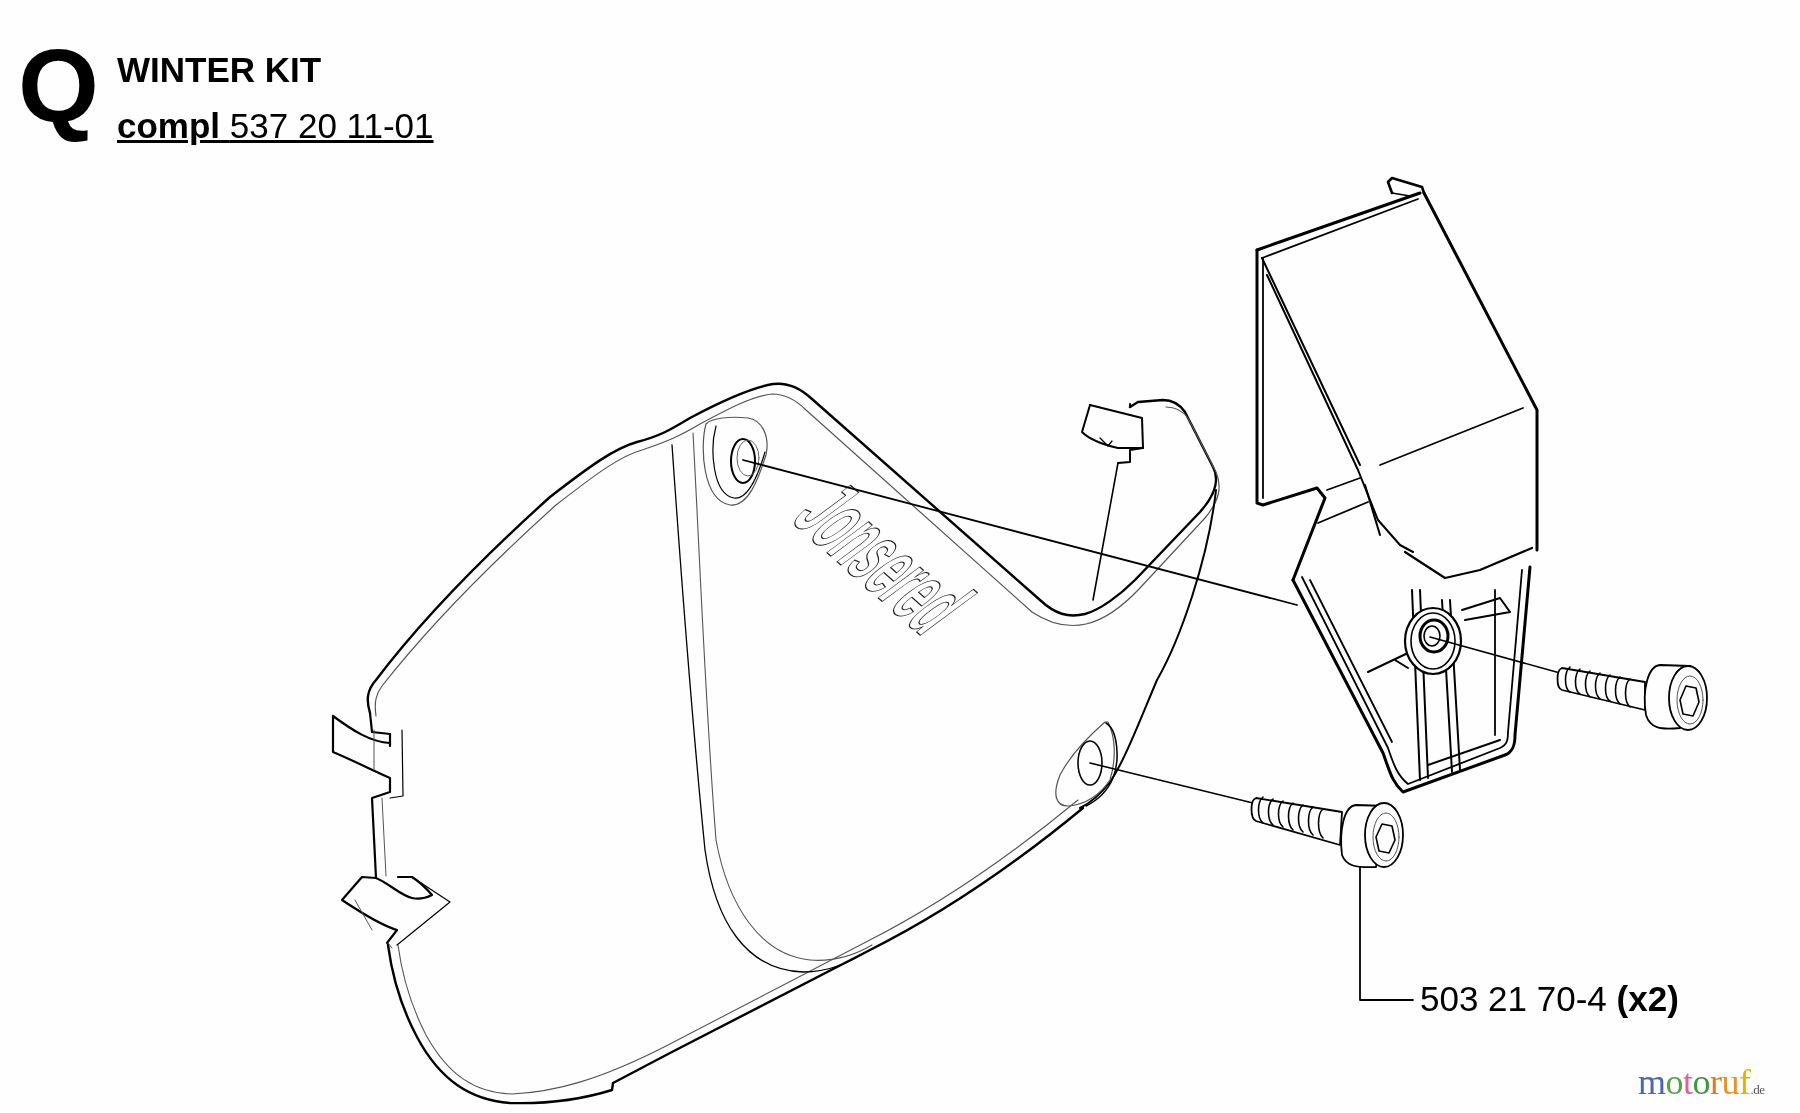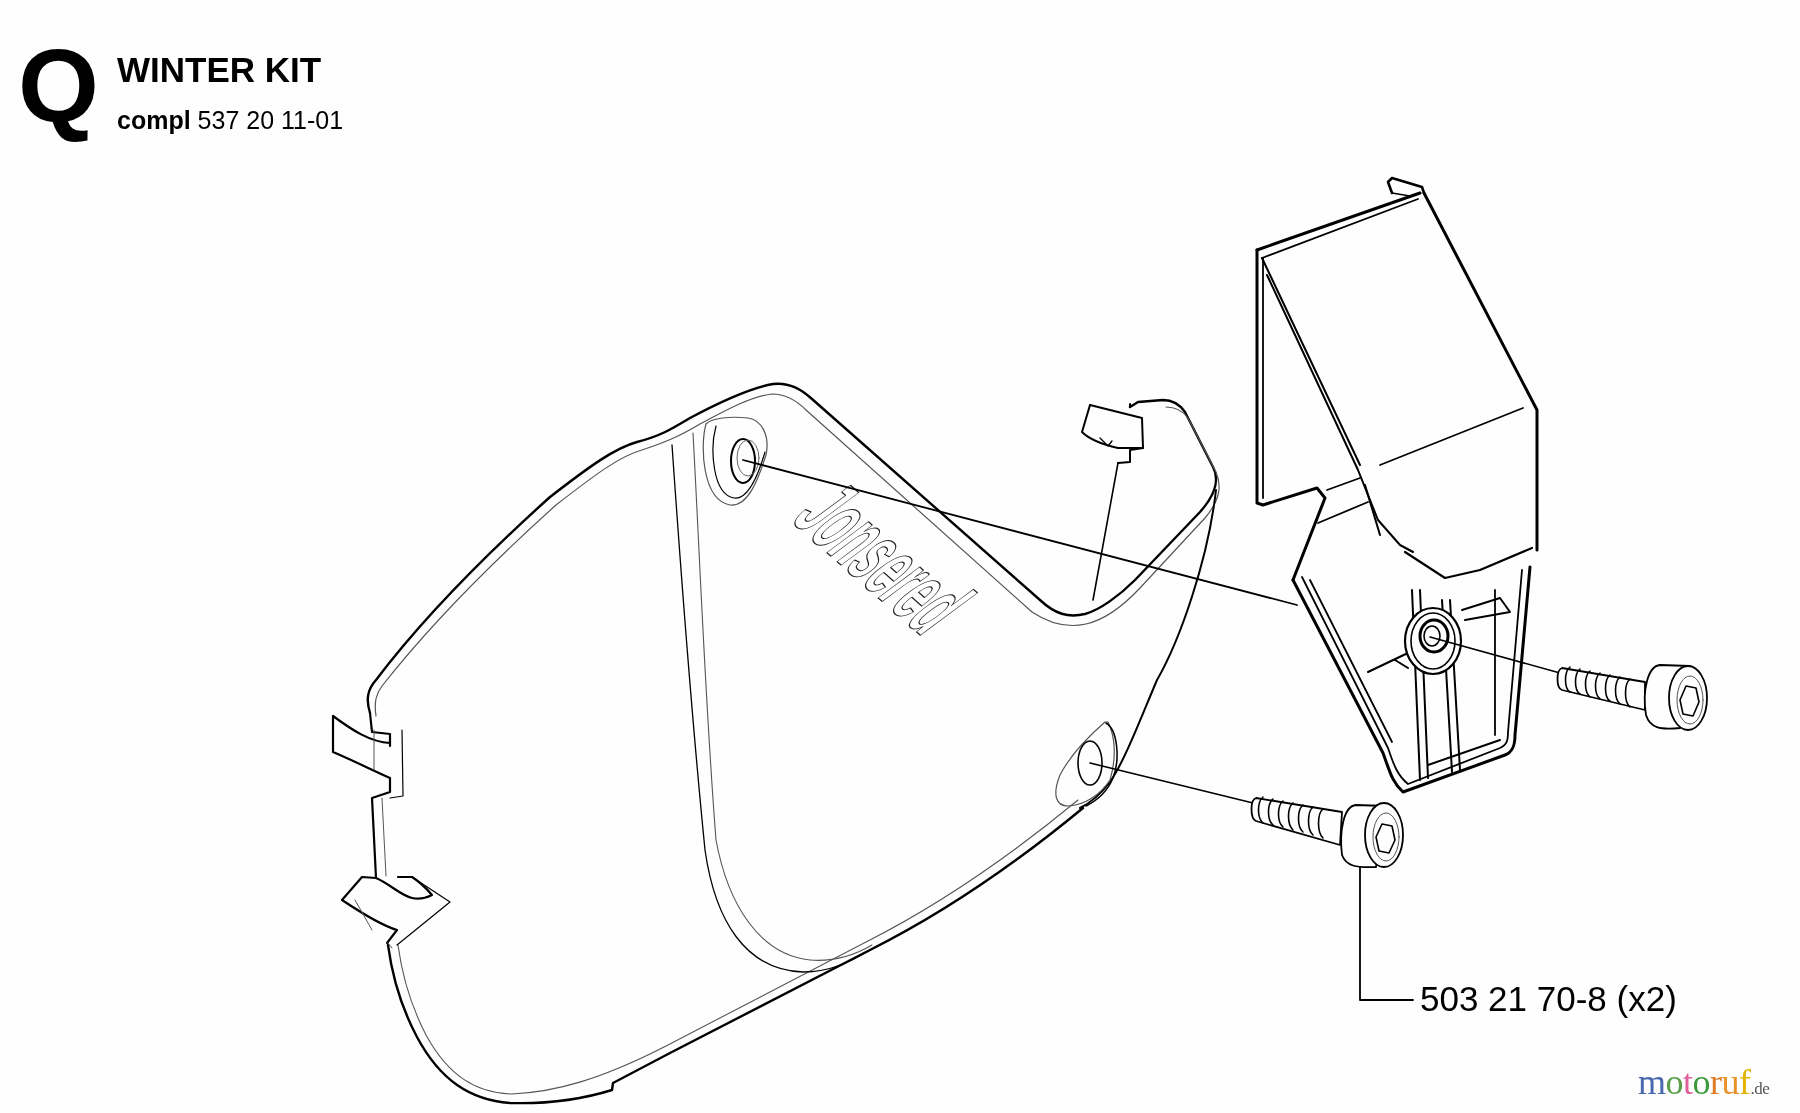--- a/index.html
+++ b/index.html
@@ -1,25 +1,25 @@
 <!DOCTYPE html>
 <html><head>
 <meta charset="utf-8">
 <style>
   html, body { margin: 0; padding: 0; background: #fdfefd; }
   body { width: 1800px; height: 1113px; position: relative; overflow: hidden; font-family: "Liberation Sans", sans-serif; }
   #stage { position: absolute; left: 0; top: 0; width: 1800px; height: 1113px; }
   .section-letter { position: absolute; left: 18px; top: 34px; font-family: "Liberation Sans", sans-serif; font-weight: bold; font-size: 104px; line-height: 1; color: #000; }
   .kit-title { position: absolute; left: 117px; top: 52px; font-family: Liberation Sans, sans-serif; font-weight: bold; font-size: 35px; line-height: 1; color: #000; letter-spacing: 0px; }
-  .kit-partno { position: absolute; left: 117px; top: 108px; font-family: "Liberation Sans", sans-serif; font-size: 25px; line-height: 1; color: #000; white-space: nowrap; }
+  .kit-partno { position: absolute; left: 117px; top: 108px; font-family: "Liberation Sans", sans-serif; font-size: 35px; line-height: 1; color: #000; white-space: nowrap; text-decoration: underline; }
   .kit-partno b { font-weight: bold; }
   .callout { position: absolute; left: 1420px; top: 981px; font-family: "Liberation Sans", sans-serif; font-size: 35px; line-height: 1; color: #000; white-space: nowrap; }
-  .callout b { font-weight: normal; }
+  .callout b { font-weight: bold; }
   .logo { position: absolute; left: 1638px; top: 1064px; font-family: "Liberation Serif", "DejaVu Serif", serif; font-size: 36px; line-height: 1; white-space: nowrap; letter-spacing: -0.5px; }
-  .logo .tld { font-size: 17px; color: #555; margin-top: 41px; }
+  .logo .tld { font-size: 13px; color: #555; margin-top: 41px; }
   svg text.brand { font-family: "Liberation Sans", sans-serif; font-weight: bold; }
 </style>
 </head>
 <body>
 
 <svg id="stage" width="1800" height="1113" viewBox="0 0 1800 1113" xmlns="http://www.w3.org/2000/svg">
   <g fill="none" stroke="#000" stroke-linejoin="round" stroke-linecap="round">
 
     <g>
 
@@ -206,17 +206,17 @@
     </g>
 
     <path stroke-width="1.8" d="M 1360 867 L 1360 1000 L 1413 1000"></path>
   </g>
 </svg>
 
 <div class="section-letter">Q</div>
 <div class="kit-title">WINTER KIT</div>
 <div class="kit-partno"><b>compl</b> <span>537 20 11-01</span></div>
 
-<div class="callout"><span>503 21 70-8</span> <b>(x2)</b></div>
+<div class="callout"><span>503 21 70-4</span> <b>(x2)</b></div>
 
 <div class="logo">
   <span style="color:#4a68b0">m</span><span style="color:#5a9e4a">o</span><span style="color:#e0609c">t</span><span style="color:#3c9a3c">o</span><span style="color:#e07a22">r</span><span style="color:#e8922a">u</span><span style="color:#e2b400">f</span><span class="tld">.de</span>
 </div>
 
 </body></html>

